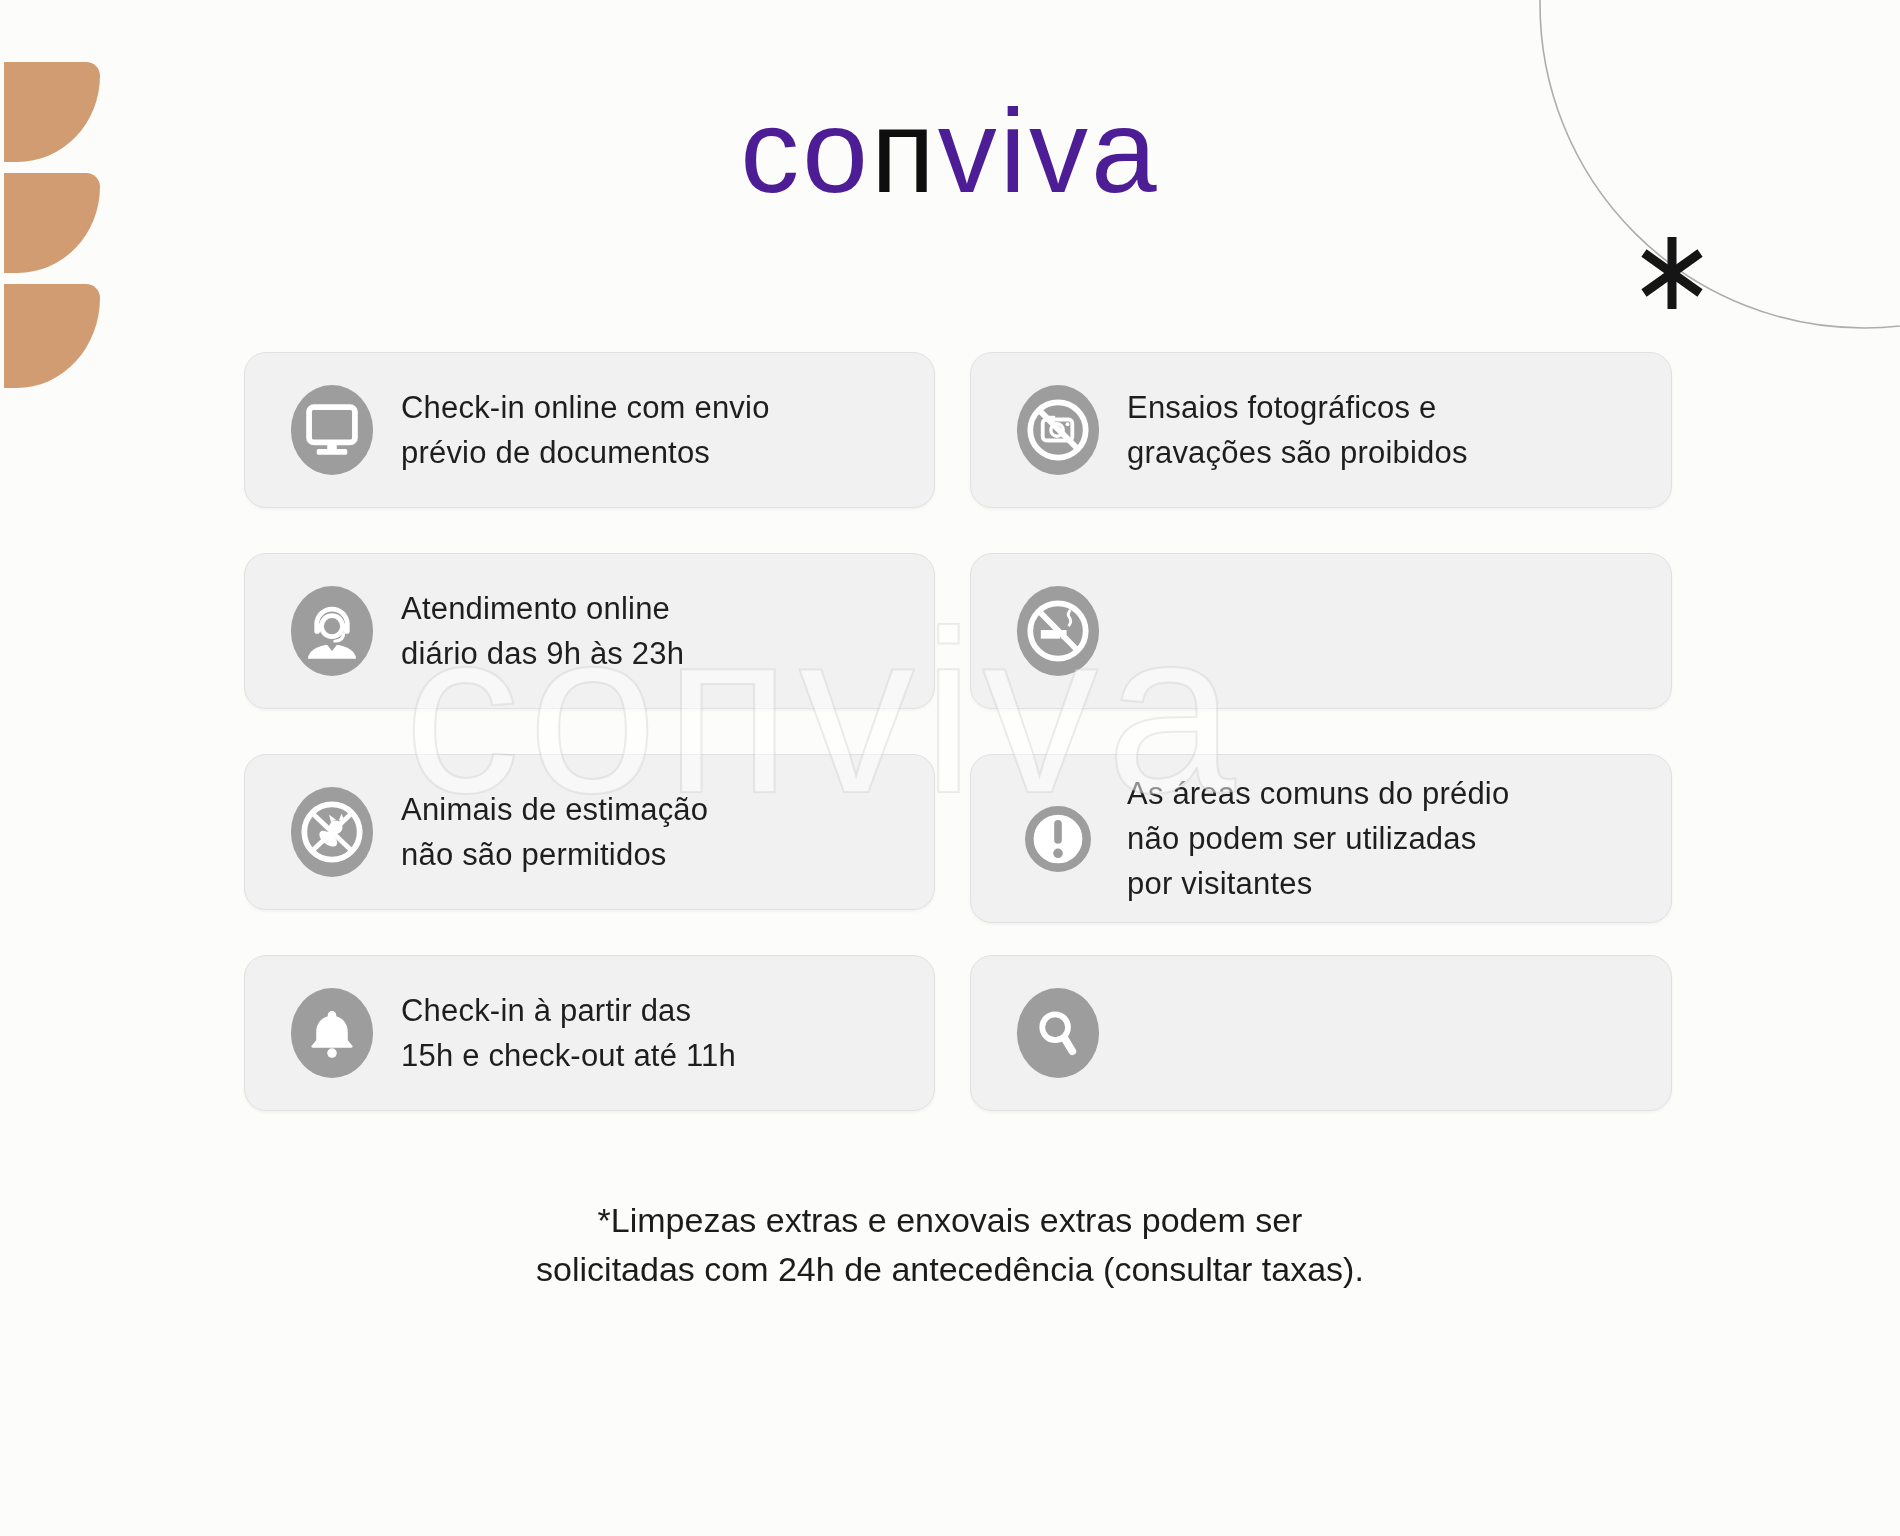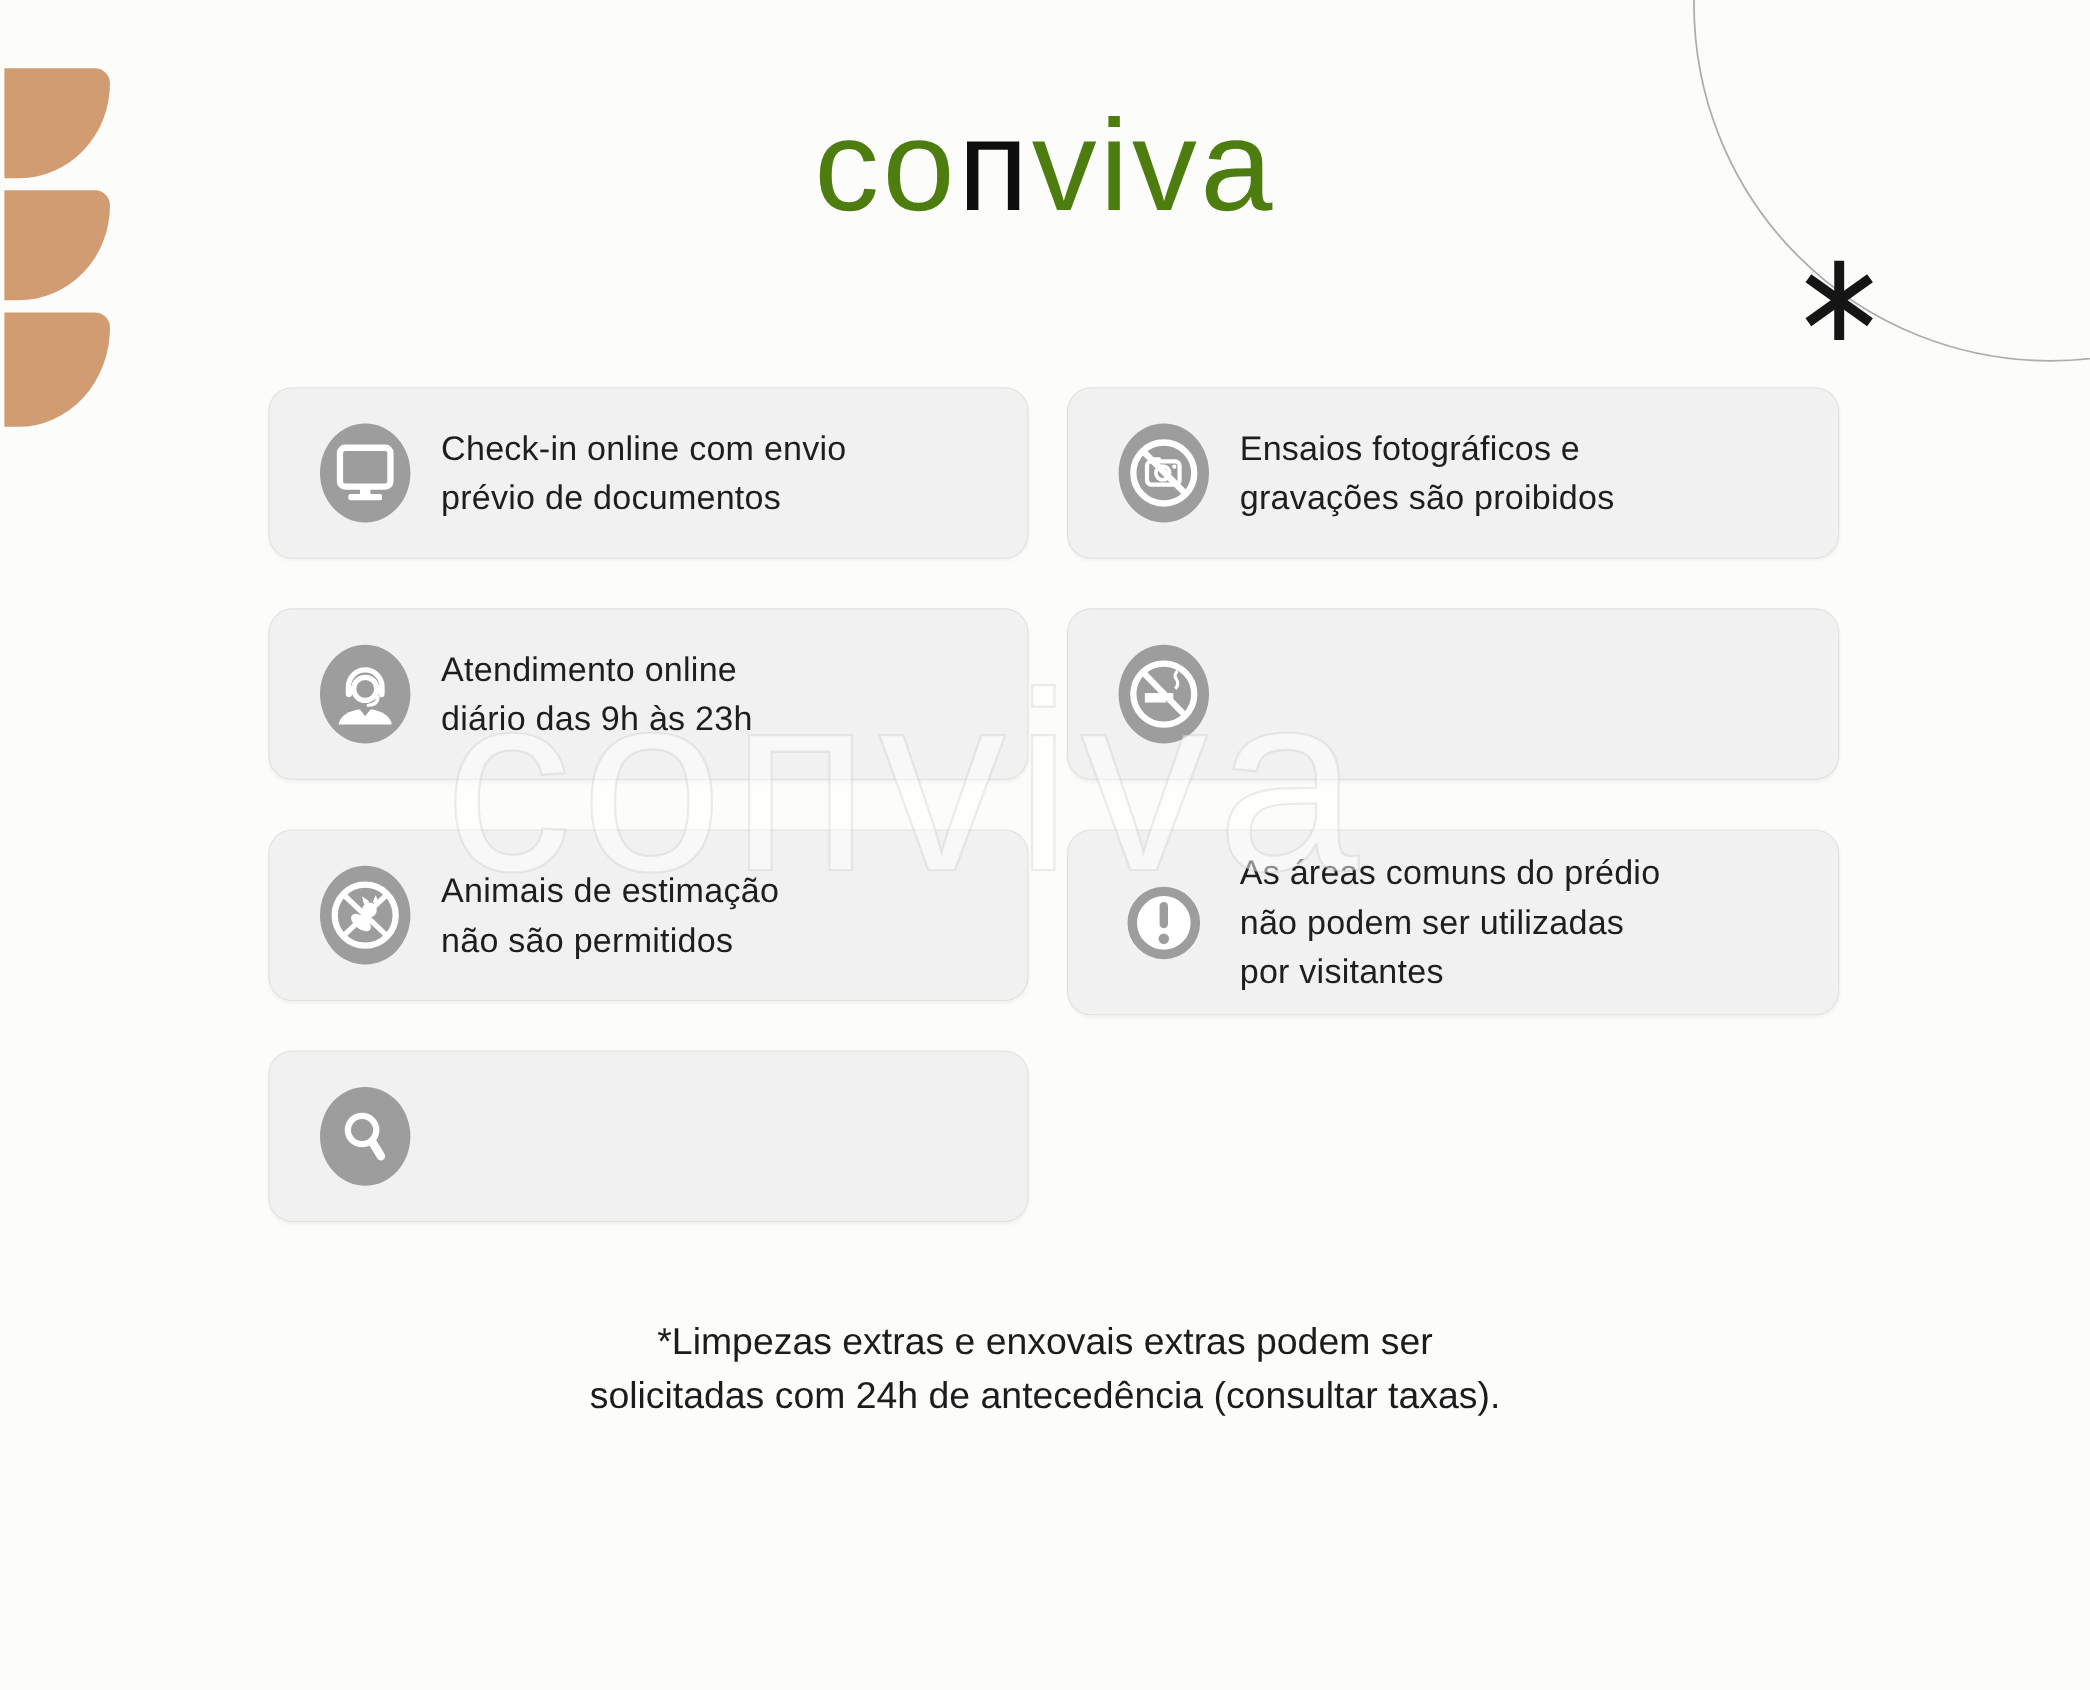--- a/index.html
+++ b/index.html
@@ -22,21 +22,21 @@
   
   .arc-svg{position:absolute;left:1490px;top:-10px;}
   .asterisk-svg{position:absolute;left:1640px;top:234px;}
   
   .logo{
     position:absolute;top:92px;left:0;width:100%;
     text-align:center;
     font-size:118px;line-height:1.0;
     letter-spacing:3px;font-weight:400;
   }
-  .logo .lg{color:#4d7c0f;margin-top:10px;}
+  .logo .lg{color:#4c1d95;margin-top:10px;}
   .logo .lb{color:#0e0e0e;}
   
   .watermark{
     position:absolute;left:404px;top:596px;
     font-size:232px;line-height:1.0;letter-spacing:8px;
     color:rgba(255,255,255,0.5);
     -webkit-text-stroke:2px rgba(175,175,175,0.22);
     z-index:5;pointer-events:none;
   }
   
@@ -168,20 +168,29 @@
     <svg class="icon" width="86" height="94" viewBox="0 0 90 98">
       <circle cx="45" cy="49" r="30" fill="#ffffff" stroke="#9d9d9d" stroke-width="9"></circle>
       <rect x="41" y="29" width="8" height="25" rx="4" fill="#9d9d9d"></rect>
       <circle cx="45" cy="64" r="5" fill="#9d9d9d"></circle>
     </svg>
     <div class="card-text">As áreas comuns do prédio
 não podem ser utilizadas
 por visitantes</div>
   </div>
 
+  <div class="card">
+    <svg class="icon" width="86" height="94" viewBox="0 0 90 98">
+      <ellipse cx="45" cy="49" rx="43" ry="47" fill="#9d9d9d"></ellipse>
+      <path d="M45 26 c2.6 0 4.4 1.8 4.4 4.2 v1.4 c7.6 2 12.1 8.4 12.1 16.6 v8.5 l4.8 5.6 c0.8 1 0.2 2.2 -1.2 2.2 H24.9 c-1.4 0 -2 -1.2 -1.2 -2.2 l4.8 -5.6 v-8.5 c0 -8.2 4.5 -14.6 12.1 -16.6 v-1.4 c0 -2.4 1.8 -4.2 4.4 -4.2 z" fill="#ffffff"></path>
+      <circle cx="45" cy="70" r="5" fill="#ffffff"></circle>
+    </svg>
+    <div class="card-text">Check-in à partir das
+15h e check-out até 11h</div>
+  </div>
 
   <div class="card">
     <svg class="icon" width="86" height="94" viewBox="0 0 90 98">
       <ellipse cx="45" cy="49" rx="43" ry="47" fill="#9d9d9d"></ellipse>
       <circle cx="42" cy="43" r="13.5" fill="none" stroke="#ffffff" stroke-width="6"></circle>
       <line x1="51.5" y1="54" x2="60" y2="68" stroke="#ffffff" stroke-width="8" stroke-linecap="round"></line>
     </svg>
   </div>
 
 </div>

